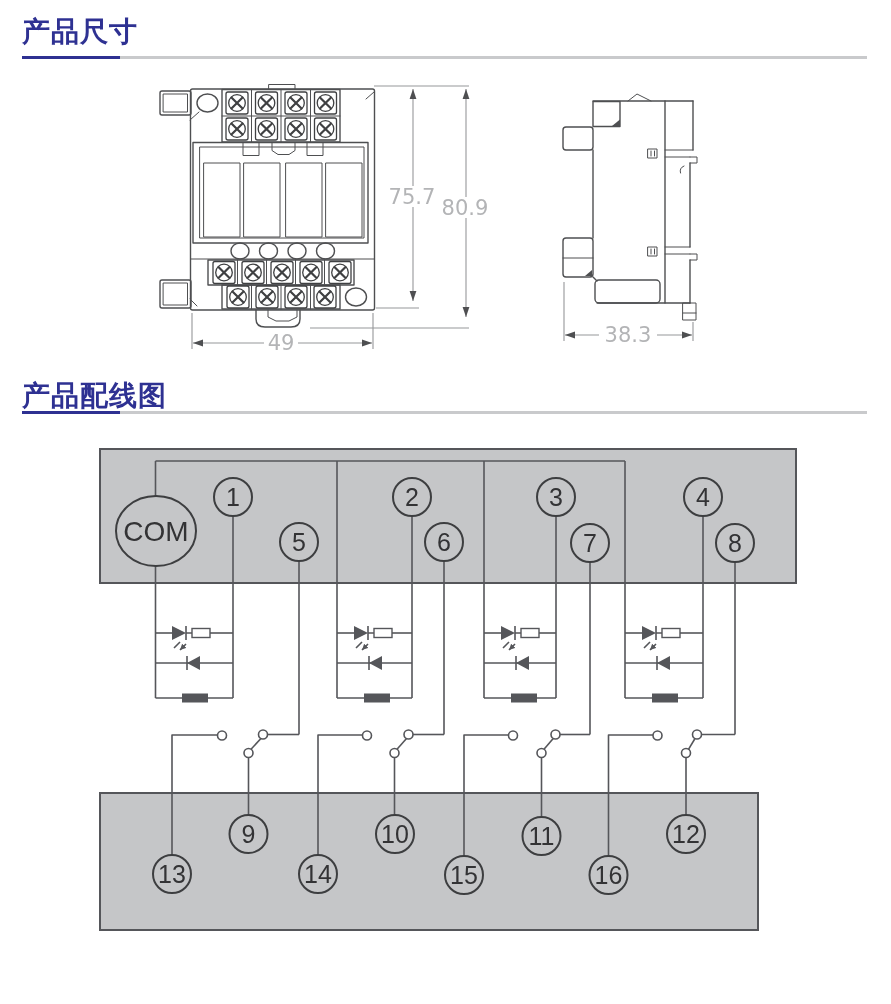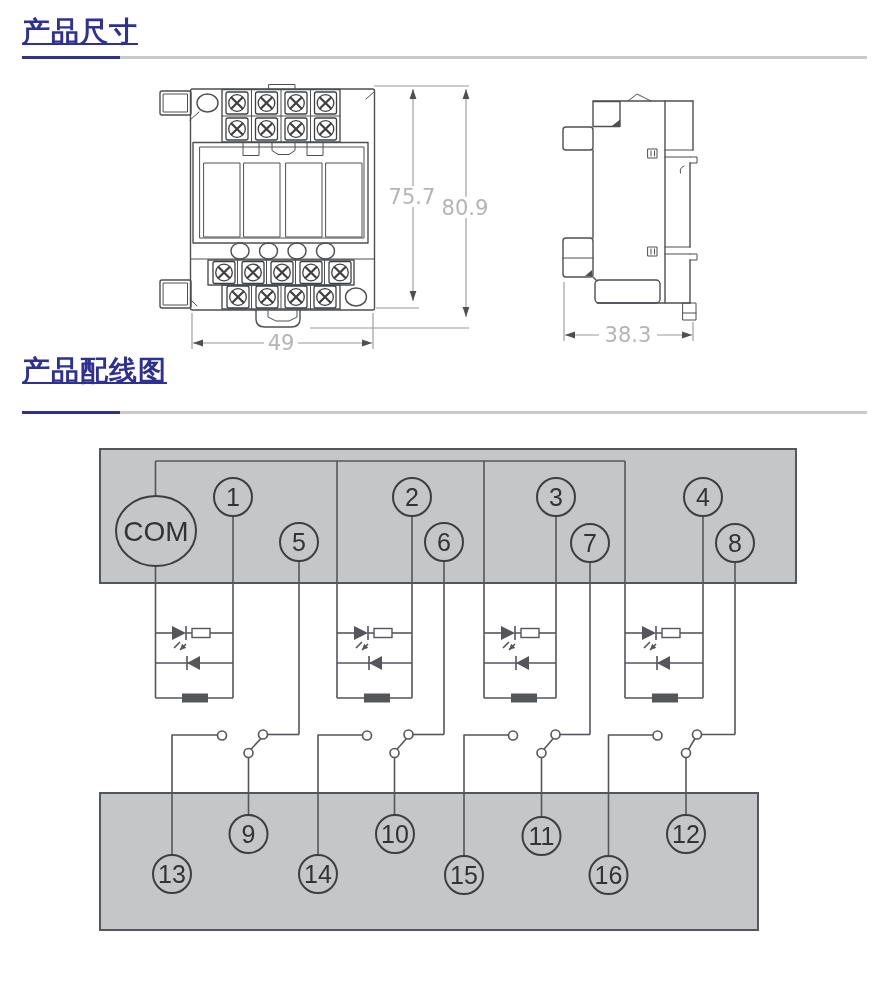--- a/index.html
+++ b/index.html
@@ -1,19 +1,19 @@
 <!DOCTYPE html>
 <html><head>
 <meta charset="utf-8">
 <style>
   html,body{margin:0;padding:0;background:#ffffff;}
   .page{position:relative;width:891px;height:1004px;background:#fff;overflow:hidden;
         font-family:"Liberation Sans",sans-serif;}
   .heading{position:absolute;left:22px;font-size:28px;font-weight:bold;color:#2e3192;
-           letter-spacing:1px;white-space:nowrap;text-decoration:underline;}
+           letter-spacing:1px;white-space:nowrap;}
   .rule{position:absolute;left:22px;width:845px;height:3px;background:#c9cacc;}
   .rule-accent{position:absolute;left:0;top:0;width:98px;height:3px;background:#2e3192;}
   svg{position:absolute;left:0;top:0;}
   .ln{stroke:#4e4f51;stroke-width:1.4;fill:none;stroke-linejoin:round;stroke-linecap:round;}
   .lnt{stroke-width:1;}
   .dim{stroke:#96979a;stroke-width:1.1;fill:none;}
   .dimtxt{font-family:"DejaVu Sans",sans-serif;font-size:21px;fill:#b3b4b6;text-anchor:middle;}
   .whitebg{fill:#ffffff;stroke:none;}
   .graybox{fill:#c5c6c8;stroke:#55565a;stroke-width:2;}
   .wl{stroke:#55565a;stroke-width:1.6;fill:none;stroke-linejoin:round;}
@@ -29,21 +29,21 @@
 </head>
 <body>
 
 <div class="page">
 
   <div class="heading" style="top:13px">产品尺寸</div>
   <div class="rule" style="top:56px">
     <div class="rule-accent"></div>
   </div>
 
-  <div class="heading" style="top:352px">产品配线图</div>
+  <div class="heading" style="top:377px">产品配线图</div>
   <div class="rule" style="top:411px">
     <div class="rule-accent"></div>
   </div>
 
   <svg width="891" height="1004" viewBox="0 0 891 1004">
     <defs>
       <marker id="da" markerUnits="userSpaceOnUse" markerWidth="12" markerHeight="10" refX="10.5" refY="4" orient="auto-start-reverse">
         <path d="M0.5,0.6 L10.5,4 L0.5,7.4 Z" fill="#4e4f51"></path>
       </marker>
       <marker id="la" markerUnits="userSpaceOnUse" markerWidth="8" markerHeight="8" refX="6" refY="3" orient="auto">

